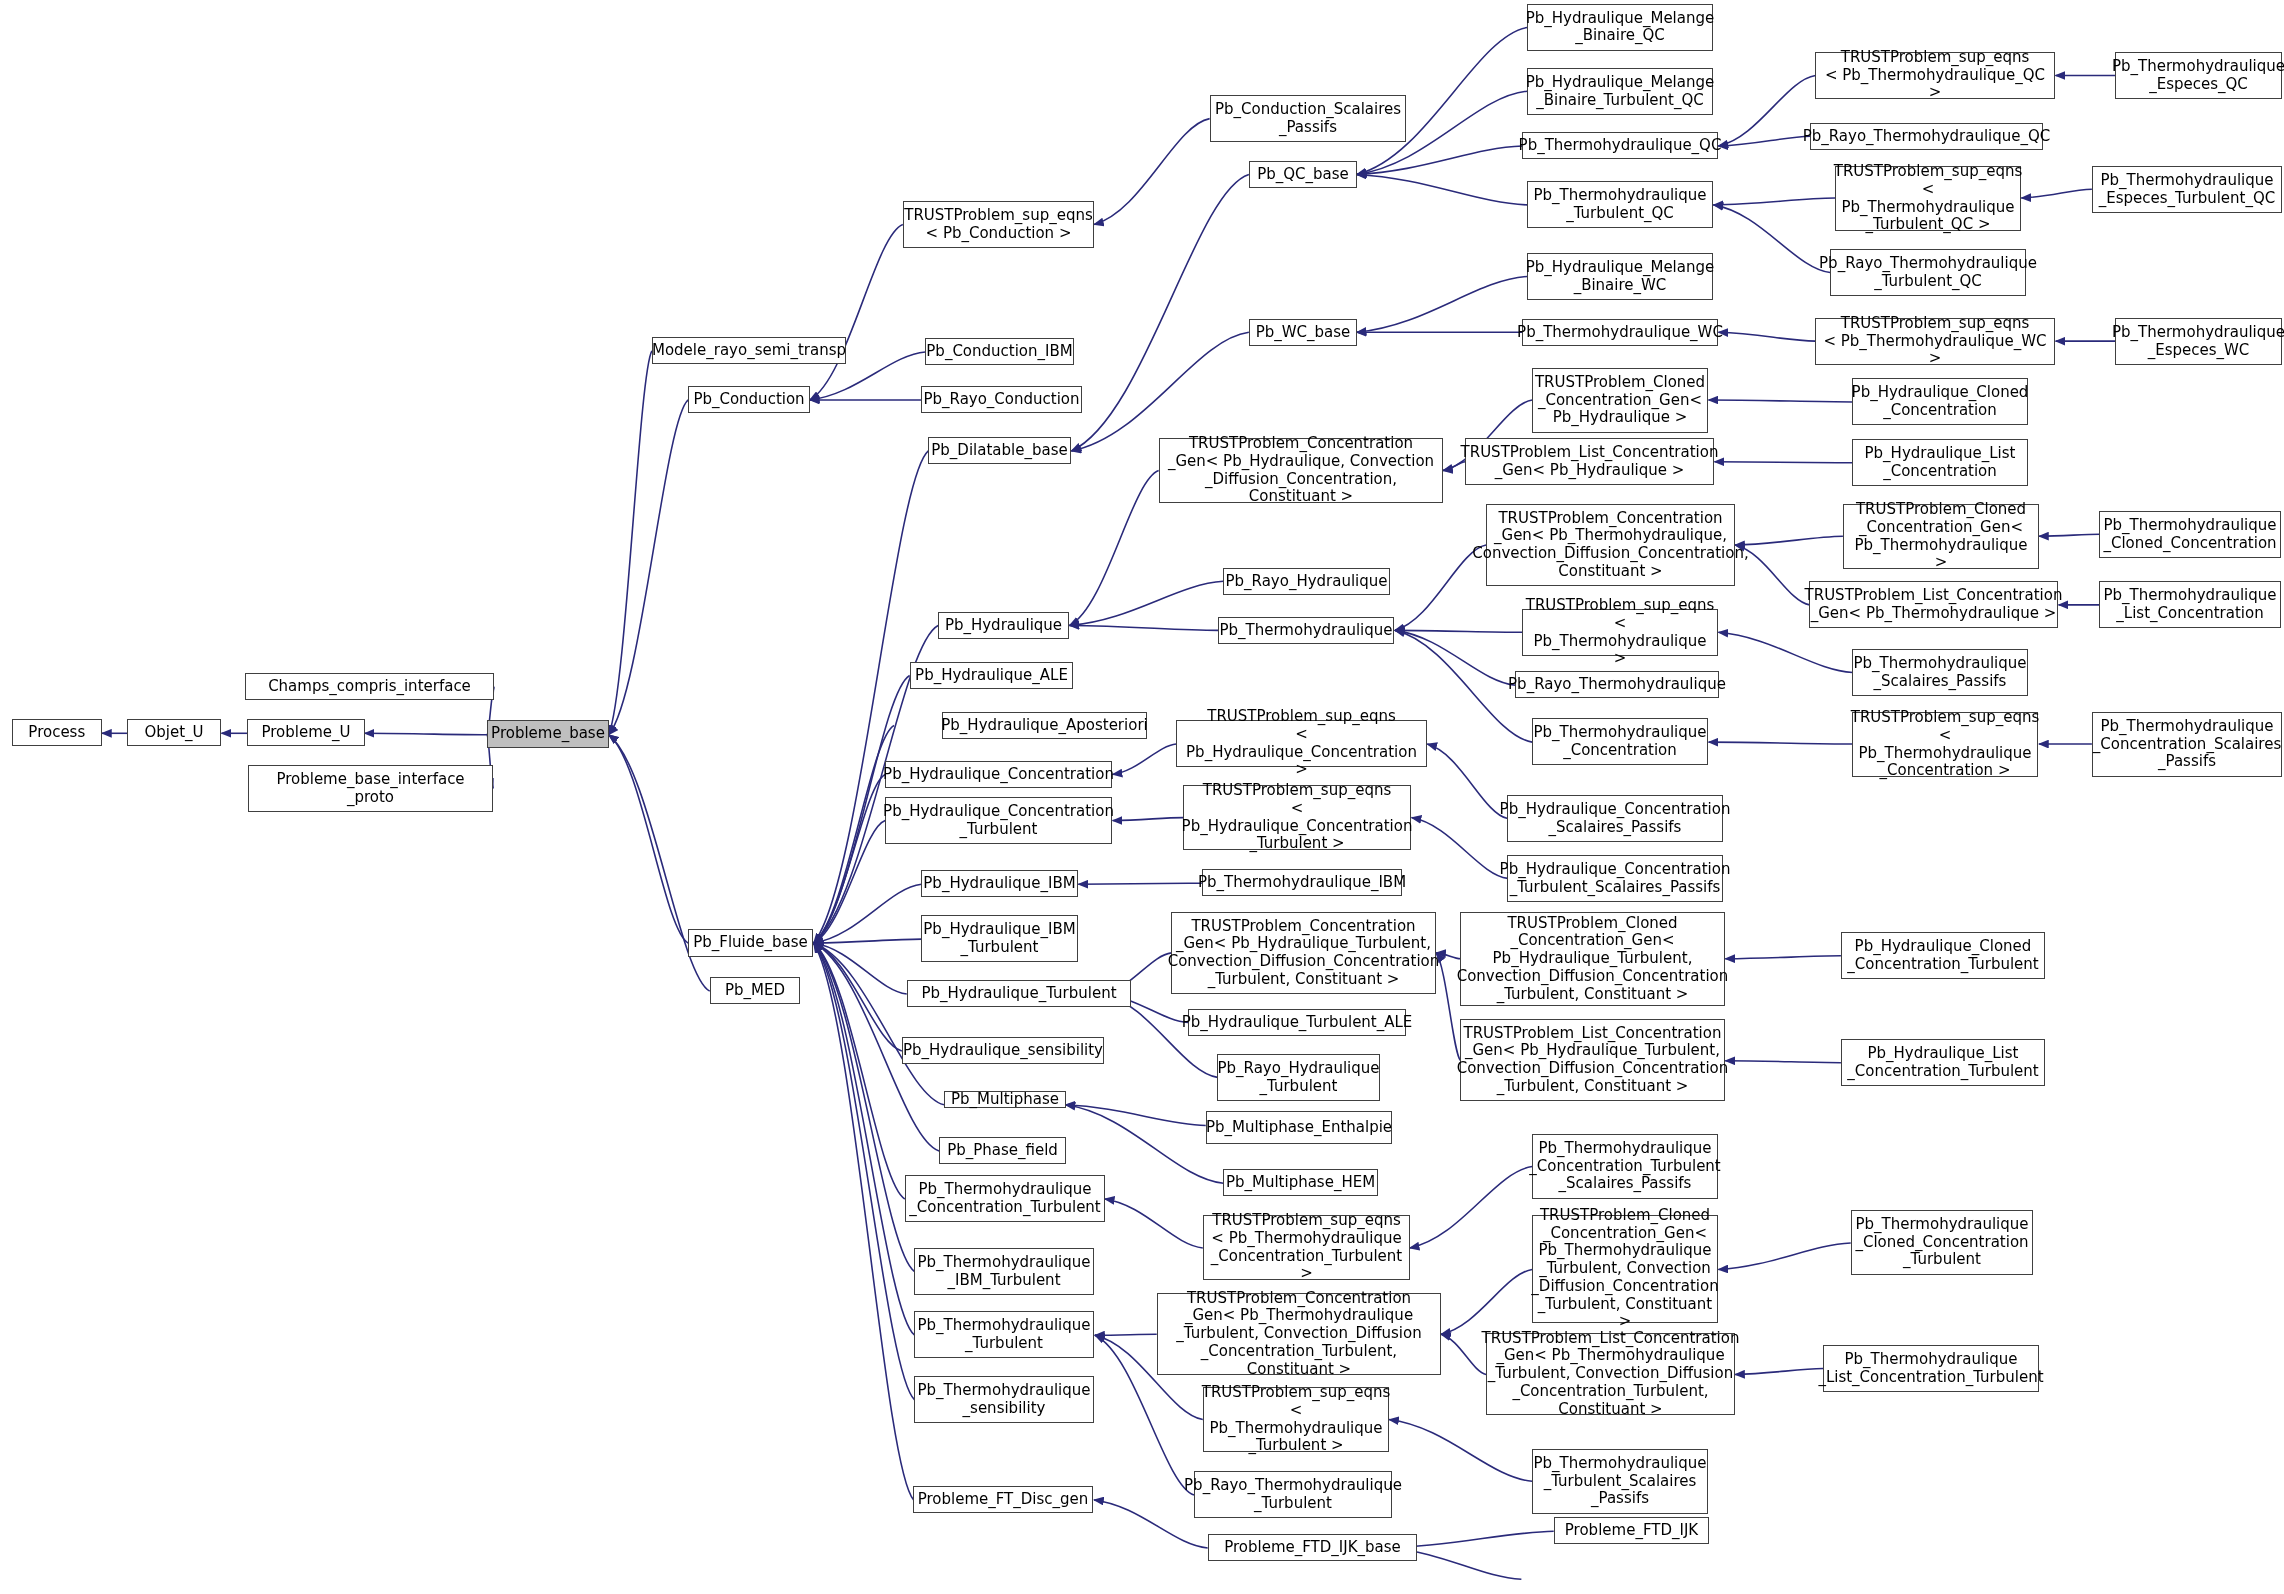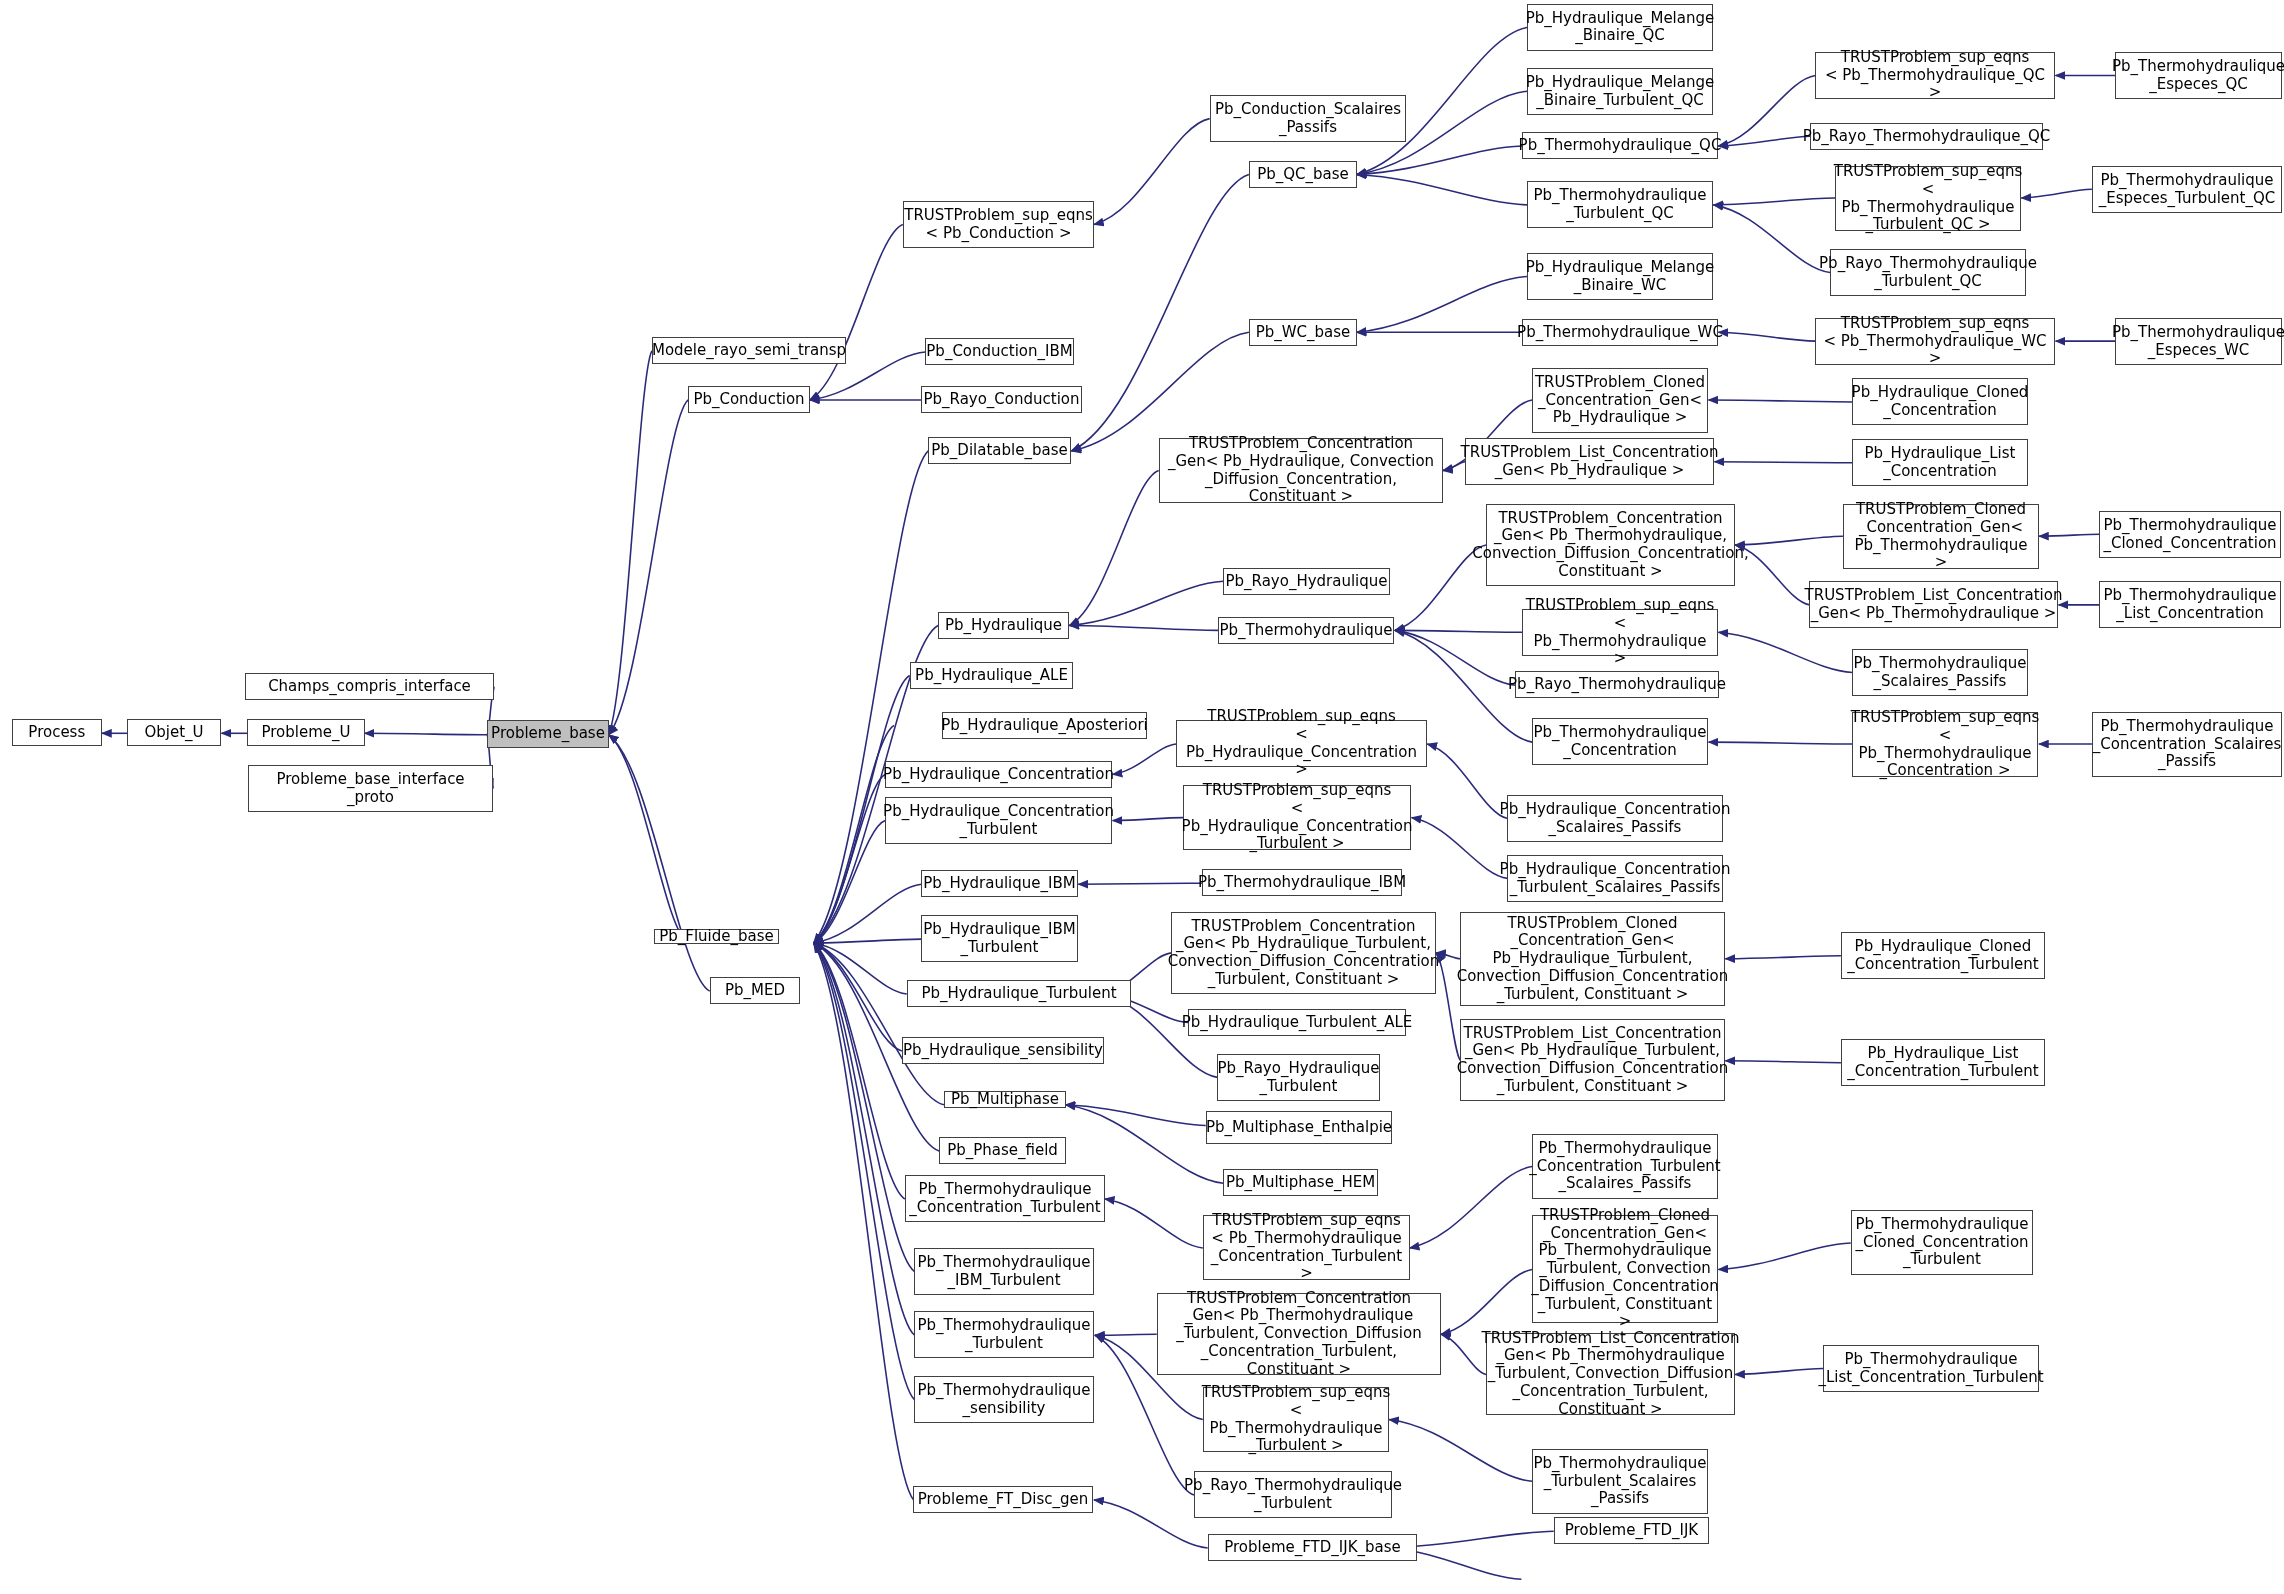--- a/index.html
+++ b/index.html
@@ -135,21 +135,21 @@
   <div id="node-layer">
       <div class="node" style="left: 11.8px; top: 719px; width: 90px; height: 27.4px;">Process</div>
       <div class="node" style="left: 127px; top: 719px; width: 94px; height: 27.4px;">Objet_U</div>
       <div class="node" style="left: 247px; top: 719px; width: 118px; height: 27.4px;">Probleme_U</div>
       <div class="node" style="left: 245px; top: 673px; width: 249px; height: 27.4px;">Champs_compris_interface</div>
       <div class="node" style="left: 248px; top: 765px; width: 245px; height: 47px;">Probleme_base_interface
 _proto</div>
       <div class="node current" style="left: 487px; top: 720px; width: 122px; height: 28px;">Probleme_base</div>
       <div class="node" style="left: 652px; top: 337px; width: 194px; height: 27.4px;">Modele_rayo_semi_transp</div>
       <div class="node" style="left: 688px; top: 386px; width: 122px; height: 27.4px;">Pb_Conduction</div>
-      <div class="node" style="left: 654px; top: 929px; width: 125px; height: 15px;">Pb_Fluide_base</div>
+      <div class="node" style="left: 688px; top: 929px; width: 125px; height: 28px;">Pb_Fluide_base</div>
       <div class="node" style="left: 710px; top: 977px; width: 90px; height: 27.4px;">Pb_MED</div>
       <div class="node" style="left: 903px; top: 201px; width: 191px; height: 47px;">TRUSTProblem_sup_eqns
 &lt; Pb_Conduction &gt;</div>
       <div class="node" style="left: 925px; top: 338px; width: 149px; height: 27.4px;">Pb_Conduction_IBM</div>
       <div class="node" style="left: 921px; top: 386px; width: 161px; height: 27.4px;">Pb_Rayo_Conduction</div>
       <div class="node" style="left: 928px; top: 437px; width: 143px; height: 27.4px;">Pb_Dilatable_base</div>
       <div class="node" style="left: 938px; top: 612px; width: 131px; height: 27.4px;">Pb_Hydraulique</div>
       <div class="node" style="left: 910px; top: 662px; width: 163px; height: 27.4px;">Pb_Hydraulique_ALE</div>
       <div class="node" style="left: 894px; top: 712px; width: 205px; height: 27.4px; margin-left: 48px;">Pb_Hydraulique_Aposteriori</div>
       <div class="node" style="left: 885px; top: 761px; width: 227px; height: 27.4px;">Pb_Hydraulique_Concentration</div>

